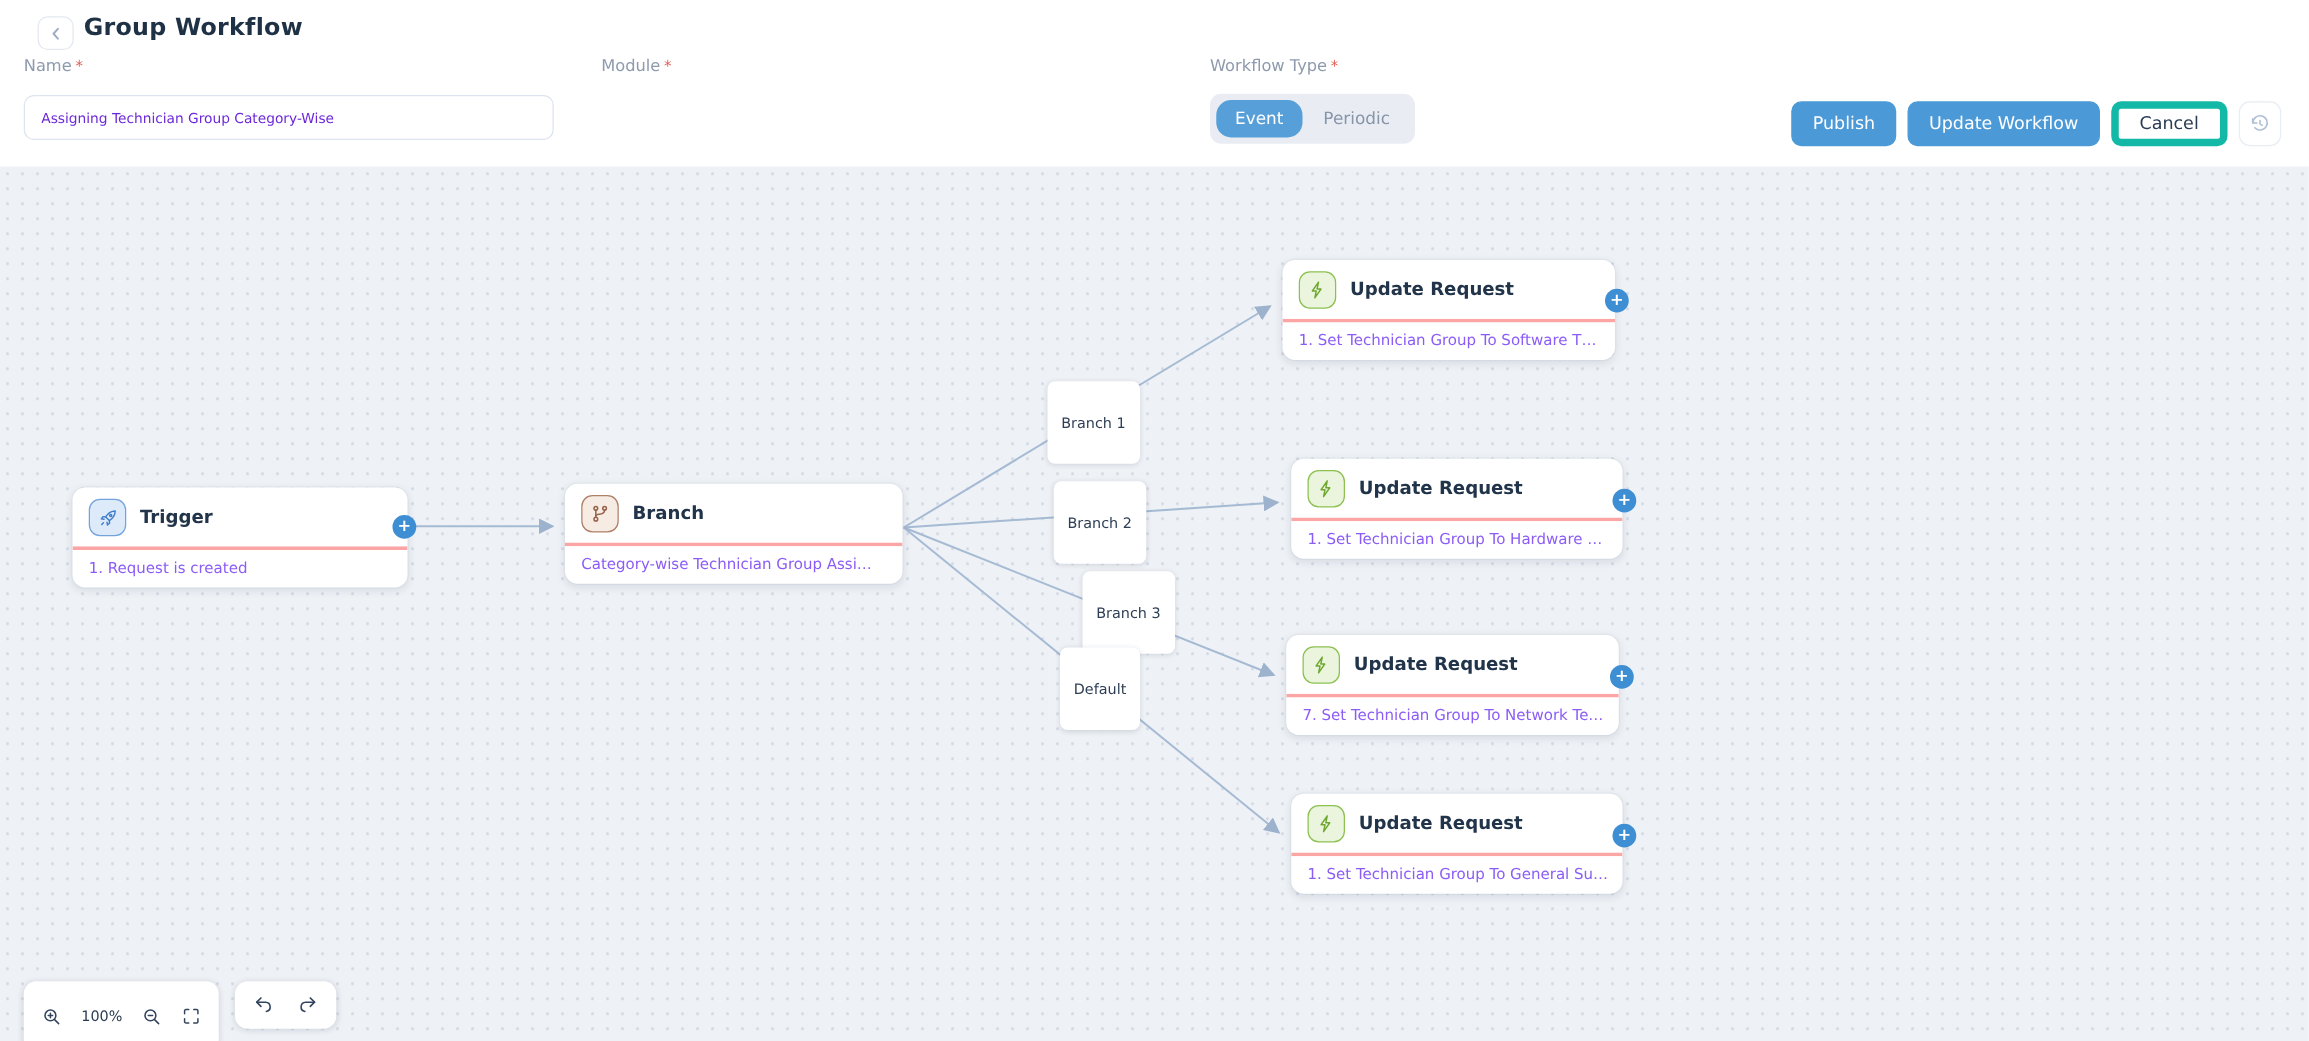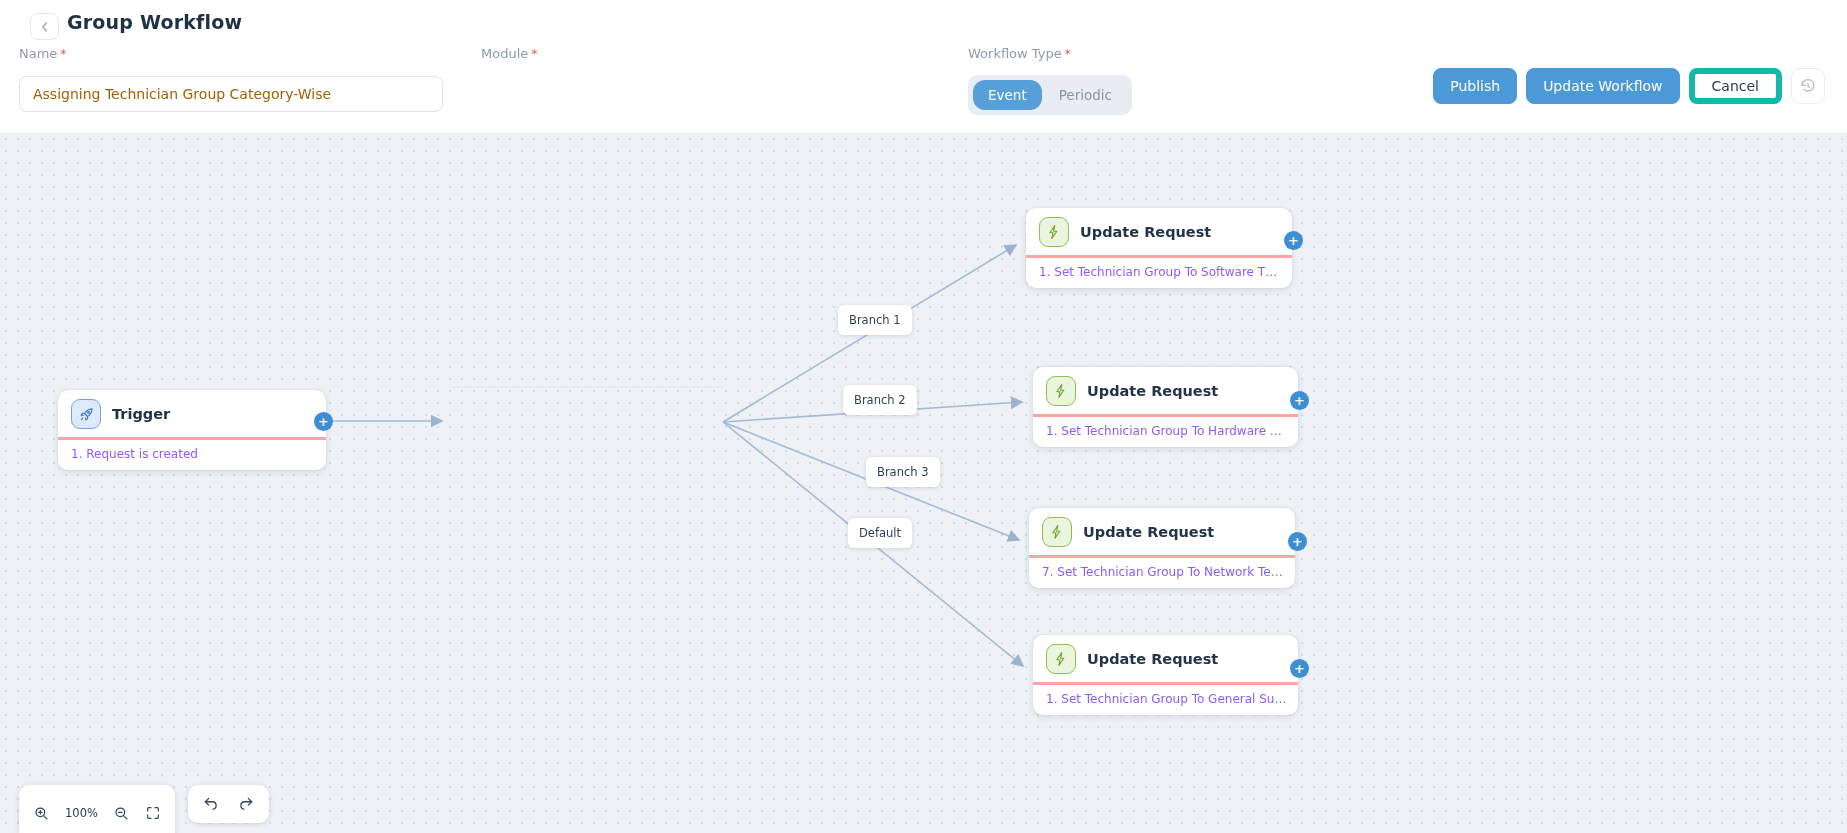--- a/index.html
+++ b/index.html
@@ -17,40 +17,40 @@
     display:flex; align-items:center; justify-content:center; cursor:pointer;
   }
   .page-title { position:absolute; left:67px; top:11px; font-size:19px; font-weight:700; color:#1f3144; letter-spacing:.2px; }
 
   .field-label { position:absolute; top:46px; font-size:13px; color:#8e9aad; }
   .req { color:#e05b52; margin-left:3px; font-size:12px; }
 
   .text-input {
     position:absolute; left:19px; top:76px; width:424px; height:36px;
     border:1px solid #dde4ee; border-radius:8px; padding:0 13px;
-    font-size:14px; color:#a16207; font-family:inherit; background:#fff; outline:none;
+    font-size:11px; color:#6d28d9; font-family:inherit; background:#fff; outline:none;
   }
   .select {
     position:absolute; left:481px; top:76px; width:447px; height:36px;
     border:1px solid #dde4ee; border-radius:8px; background:#fff;
     display:flex; align-items:center; justify-content:space-between;
     padding:0 14px; font-size:14px; color:#2a3b52; cursor:pointer;
   }
 
   .toggle {
     position:absolute; left:968px; top:75px; height:40px; background:#e9edf3;
     border-radius:9px; display:flex; align-items:center; padding:5px; gap:2px;
   }
   .toggle-opt {
     height:30px; padding:0 15px; border-radius:12px; font-size:13.5px;
     display:flex; align-items:center; color:#8795a9; cursor:pointer; background:transparent; border:none; font-family:inherit;
   }
   .toggle-opt.selected { background:#579fd9; color:#fff; }
 
-  .actions { position:absolute; right:22px; top:68px; display:flex; gap:9px; align-items:center; }
+  .actions { position:absolute; right:22px; top:81px; display:flex; gap:9px; align-items:center; }
   .btn { height:36px; border-radius:8px; font-size:14px; font-family:inherit; cursor:pointer; display:flex; align-items:center; }
   .btn-primary { background:#4b9ad7; border:1px solid #4b9ad7; color:#fff; padding:0 16px; }
   .btn-outline { background:#fff; border:6px solid #14b8a6; color:#2a3b52; padding:0 17px; }
   .btn-icon { width:34px; height:36px; border:1px solid #e8edf3; border-radius:9px; background:#fff;
     display:flex; align-items:center; justify-content:center; cursor:pointer; }
 
   
   #canvas {
     position:absolute; top:133px; left:0; width:1847px; height:700px;
     background-color:#eef1f5;
@@ -77,21 +77,21 @@
 
   .plus {
     position:absolute; width:19px; height:19px; border-radius:50%;
     background:#3d8ed3; color:#fff; display:flex; align-items:center; justify-content:center;
     font-size:13px; font-weight:700; line-height:1; z-index:5; cursor:pointer;
   }
 
   .edge-label {
     position:absolute; background:#fff; border-radius:6px;
     box-shadow:0 1px 4px rgba(33,56,92,.15);
-    font-size:11.5px; color:#2e3f55; padding:8px 11px; z-index:4; white-space:nowrap; cursor:pointer;
+    font-size:11.5px; color:#2e3f55; padding:26px 11px; z-index:4; white-space:nowrap; cursor:pointer;
   }
 
   .toolbar {
     position:absolute; background:#fff; border-radius:10px;
     box-shadow:0 1px 5px rgba(33,56,92,.16);
     display:flex; align-items:center; z-index:6;
   }
   #zoom-toolbar { left:19px; top:652px; height:56px; padding:0 14px; gap:15px; }
   #history-toolbar { left:188px; top:652px; height:38px; padding:0 14px; gap:17px; }
   .tool-btn { background:none; border:none; cursor:pointer; display:flex; align-items:center; justify-content:center; padding:0; }
@@ -196,20 +196,33 @@
           <circle cx="14.9" cy="9.1" r="1.2"></circle>
           <path d="M4.8 19.2l1.9-1.9"></path>
         </svg>
       </span>
       <span class="node-title">Trigger</span>
     </div>
     <div class="node-sub">1. Request is created</div>
   </div>
 
   <div class="node node-branch" id="node-branch">
+    <div class="node-head">
+      <span class="node-icon">
+        <svg class="icon" width="16" height="16" viewBox="0 0 24 24" fill="none" stroke="#96604a" stroke-width="1.8" stroke-linecap="round" stroke-linejoin="round">
+          <circle cx="7" cy="5.5" r="2.2"></circle>
+            <circle cx="17.5" cy="5.5" r="2.2"></circle>
+            <circle cx="7" cy="18.5" r="2.2"></circle>
+          <path d="M7 7.7v8.6"></path>
+          <path d="M17.5 7.7c0 3.8-3.6 4.6-6.6 4.9-1.6.2-2.9.6-3.9 1.3"></path>
+        </svg>
+      </span>
+      <span class="node-title">Branch</span>
+    </div>
+    <div class="node-sub">Category-wise Technician Group Assi…</div>
   </div>
 
   <div class="node node-update" id="node-u1">
     <div class="node-head">
       <span class="node-icon">
         <svg class="icon" width="16" height="16" viewBox="0 0 24 24" fill="none" stroke="#6fa831" stroke-width="1.7" stroke-linejoin="round">
             <path d="M13.2 2.5 5.8 13.2h4.7l-1.7 8.3 7.4-10.7h-4.7z"></path>
           </svg>
       </span>
       <span class="node-title">Update Request</span>

